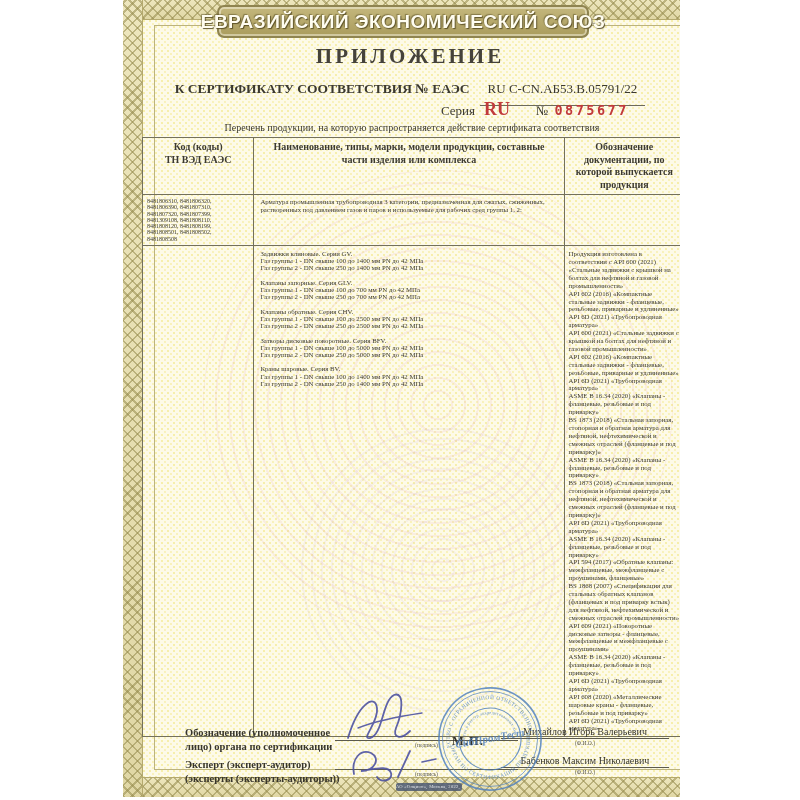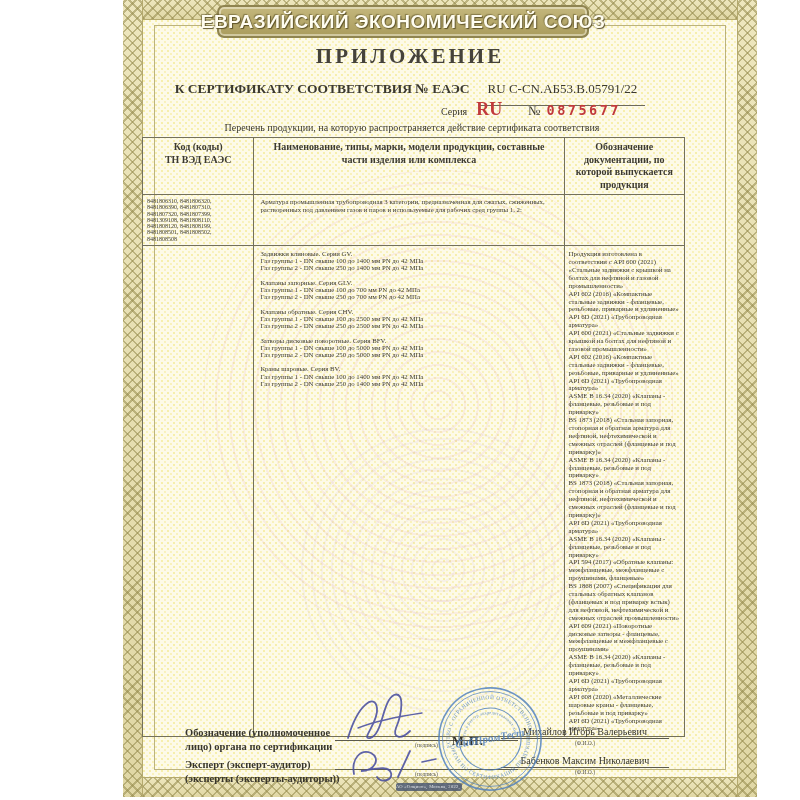--- a/index.html
+++ b/index.html
@@ -1,17 +1,17 @@
 <!DOCTYPE html>
 <html><head>
 <meta charset="utf-8">
 <style>
   html,body { margin:0; padding:0; background:#ffffff; }
   .page {
-    position:relative; width:800px; height:800px; background:#ffffff;
+    position:relative; width:680px; height:800px; background:#ffffff;
     overflow:hidden; font-family:"Liberation Serif", serif;
   }
   
   .cert {
     position:absolute; left:123px; top:0; width:634px; height:797px;
     background-color:#fdfae8;
     background-image:
       radial-gradient(rgba(240,226,110,.50) 1px, rgba(0,0,0,0) 1.3px),
       radial-gradient(rgba(240,226,110,.35) 1px, rgba(0,0,0,0) 1.3px);
     background-size:6px 6px, 6px 6px;
@@ -63,21 +63,21 @@
   .certline {
     position:absolute; left:0; top:79px; width:574px; text-align:center;
     color:#3b392f; white-space:nowrap;
   }
   .certline .lbl { font-weight:bold; font-size:13.5px; }
   .certline .num {
     font-size:13px; margin-left:10px; padding:0 8px 9px 8px;
     border-bottom:1px solid #6c6a5c;
   }
   .series { position:absolute; left:318px; top:99px; white-space:nowrap; color:#3b392f; }
-  .series .s-lbl { font-size:10px; }
+  .series .s-lbl { font-size:13px; }
   .series .s-ru { font-size:18px; font-weight:bold; color:#c13a3c; margin-left:9px; }
   .series .s-no { font-size:13px; margin-left:26px; }
   .series .s-serial {
     font-family:"DejaVu Sans Mono", monospace; font-weight:bold; font-size:13.5px;
     color:#c13a3c; letter-spacing:2.5px; margin-left:6px;
   }
   .caption {
     position:absolute; left:19px; top:122px; width:540px; text-align:center;
     font-size:10px; color:#3b392f;
   }

